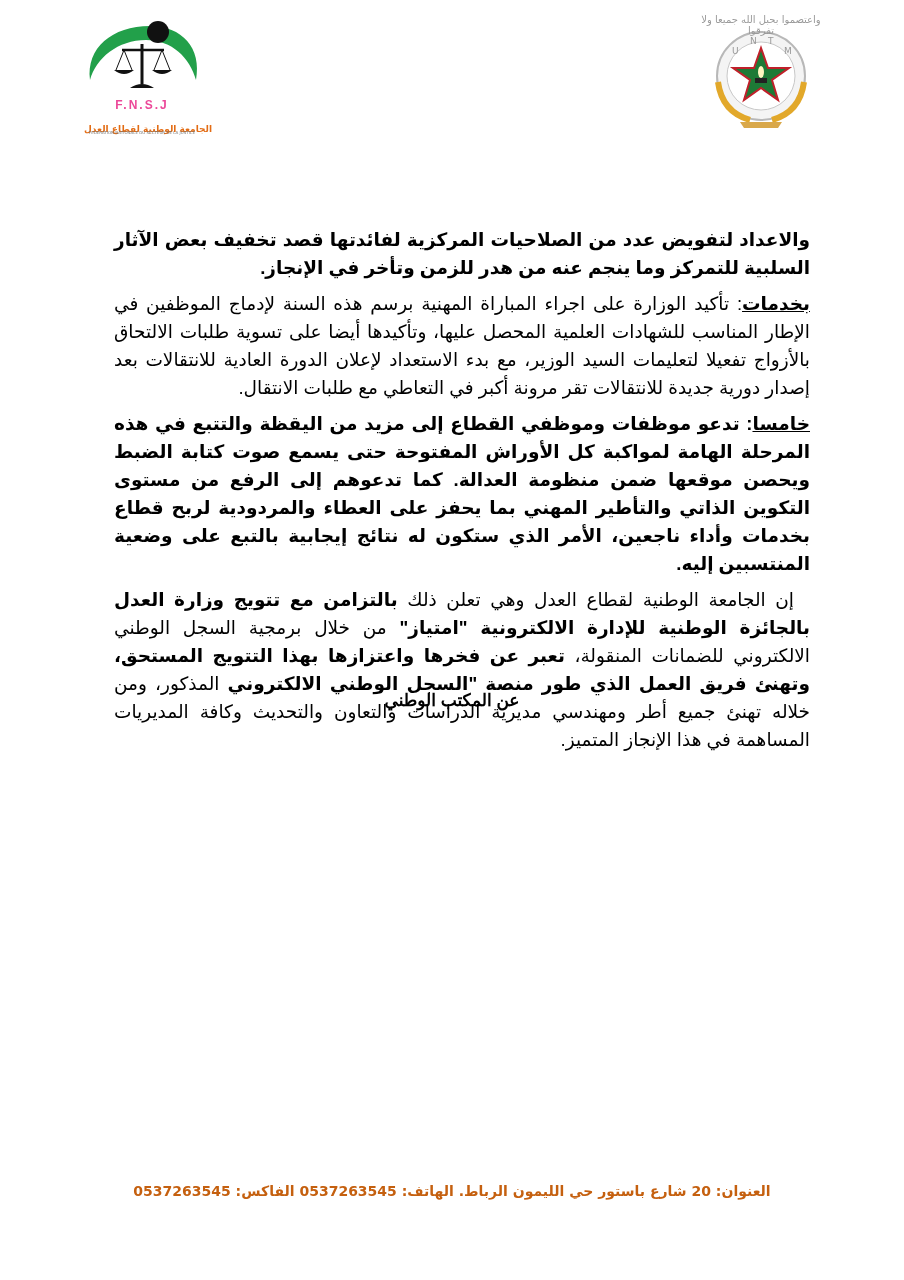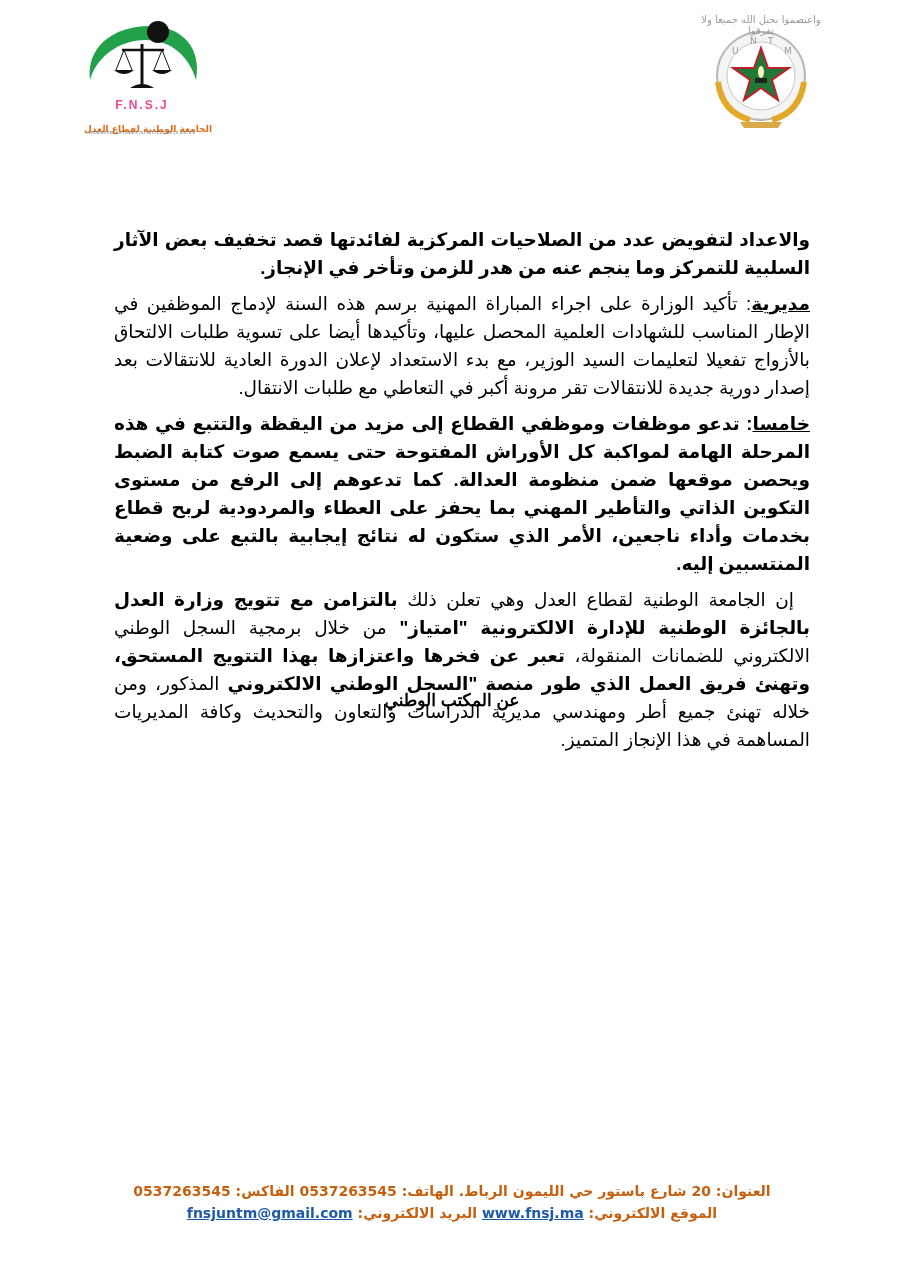--- a/index.html
+++ b/index.html
@@ -53,25 +53,22 @@
     <ellipse cx="61" cy="60" rx="3" ry="6" fill="#fff6c0"></ellipse>
     <rect x="55" y="66" width="12" height="5" fill="#222"></rect>
     <path d="M18 70 Q22 100 50 108" stroke="#e2a82a" stroke-width="6" fill="none"></path>
     <path d="M104 70 Q100 100 72 108" stroke="#e2a82a" stroke-width="6" fill="none"></path>
     <path d="M40 110 L82 110 L78 116 L44 116 Z" fill="#d9a84a"></path>
   </svg>
 </div>
 
 <div class="content">
   <p class="b">والاعداد لتفويض عدد من الصلاحيات المركزية لفائدتها قصد تخفيف بعض الآثار السلبية للتمركز وما ينجم عنه من هدر للزمن وتأخر في الإنجاز.</p>
-  <p><span class="u">مديرية</span><span>: تأكيد الوزارة على اجراء المباراة المهنية برسم هذه السنة لإدماج الموظفين في الإطار المناسب للشهادات العلمية المحصل عليها، وتأكيدها أيضا على تسوية طلبات الالتحاق بالأزواج تفعيلا لتعليمات السيد الوزير، مع بدء الاستعداد لإعلان الدورة العادية للانتقالات بعد إصدار دورية جديدة للانتقالات تقر مرونة أكبر في التعاطي مع طلبات الانتقال.</span></p>
+  <p><span class="u">بخدمات</span><span>: تأكيد الوزارة على اجراء المباراة المهنية برسم هذه السنة لإدماج الموظفين في الإطار المناسب للشهادات العلمية المحصل عليها، وتأكيدها أيضا على تسوية طلبات الالتحاق بالأزواج تفعيلا لتعليمات السيد الوزير، مع بدء الاستعداد لإعلان الدورة العادية للانتقالات بعد إصدار دورية جديدة للانتقالات تقر مرونة أكبر في التعاطي مع طلبات الانتقال.</span></p>
   <p class="b"><span class="u">خامسا</span><span>: تدعو موظفات وموظفي القطاع إلى مزيد من اليقظة والتتبع في هذه المرحلة الهامة لمواكبة كل الأوراش المفتوحة حتى يسمع صوت كتابة الضبط ويحصن موقعها ضمن منظومة العدالة. كما تدعوهم إلى الرفع من مستوى التكوين الذاتي والتأطير المهني بما يحفز على العطاء والمردودية لربح قطاع بخدمات وأداء ناجعين، الأمر الذي ستكون له نتائج إيجابية بالتبع على وضعية المنتسبين إليه.</span></p>
   <p style="text-indent:16px;"><span>إن الجامعة الوطنية لقطاع العدل وهي تعلن ذلك </span><span class="b">بالتزامن مع تتويج وزارة العدل بالجائزة الوطنية للإدارة الالكترونية "امتياز"</span><span> من خلال برمجية السجل الوطني الالكتروني للضمانات المنقولة، </span><span class="b">تعبر عن فخرها واعتزازها بهذا التتويج المستحق، وتهنئ فريق العمل الذي طور منصة "السجل الوطني الالكتروني</span><span> المذكور، ومن خلاله تهنئ جميع أطر ومهندسي مديرية الدراسات والتعاون والتحديث وكافة المديريات المساهمة في هذا الإنجاز المتميز.</span></p>
 </div>
 
 <div class="signature">عن المكتب الوطني</div>
 
 <div class="footer">
   <div>العنوان: 20 شارع باستور حي الليمون الرباط. الهاتف: 0537263545 الفاكس: 0537263545</div>
-  <div>
-    <span>الموقع الالكتروني: </span><a>www.fnsj.ma</a><span> البريد الالكتروني: </span><a>fnsjuntm@gmail.com</a>
-  </div>
 </div>
 
 </body></html>

